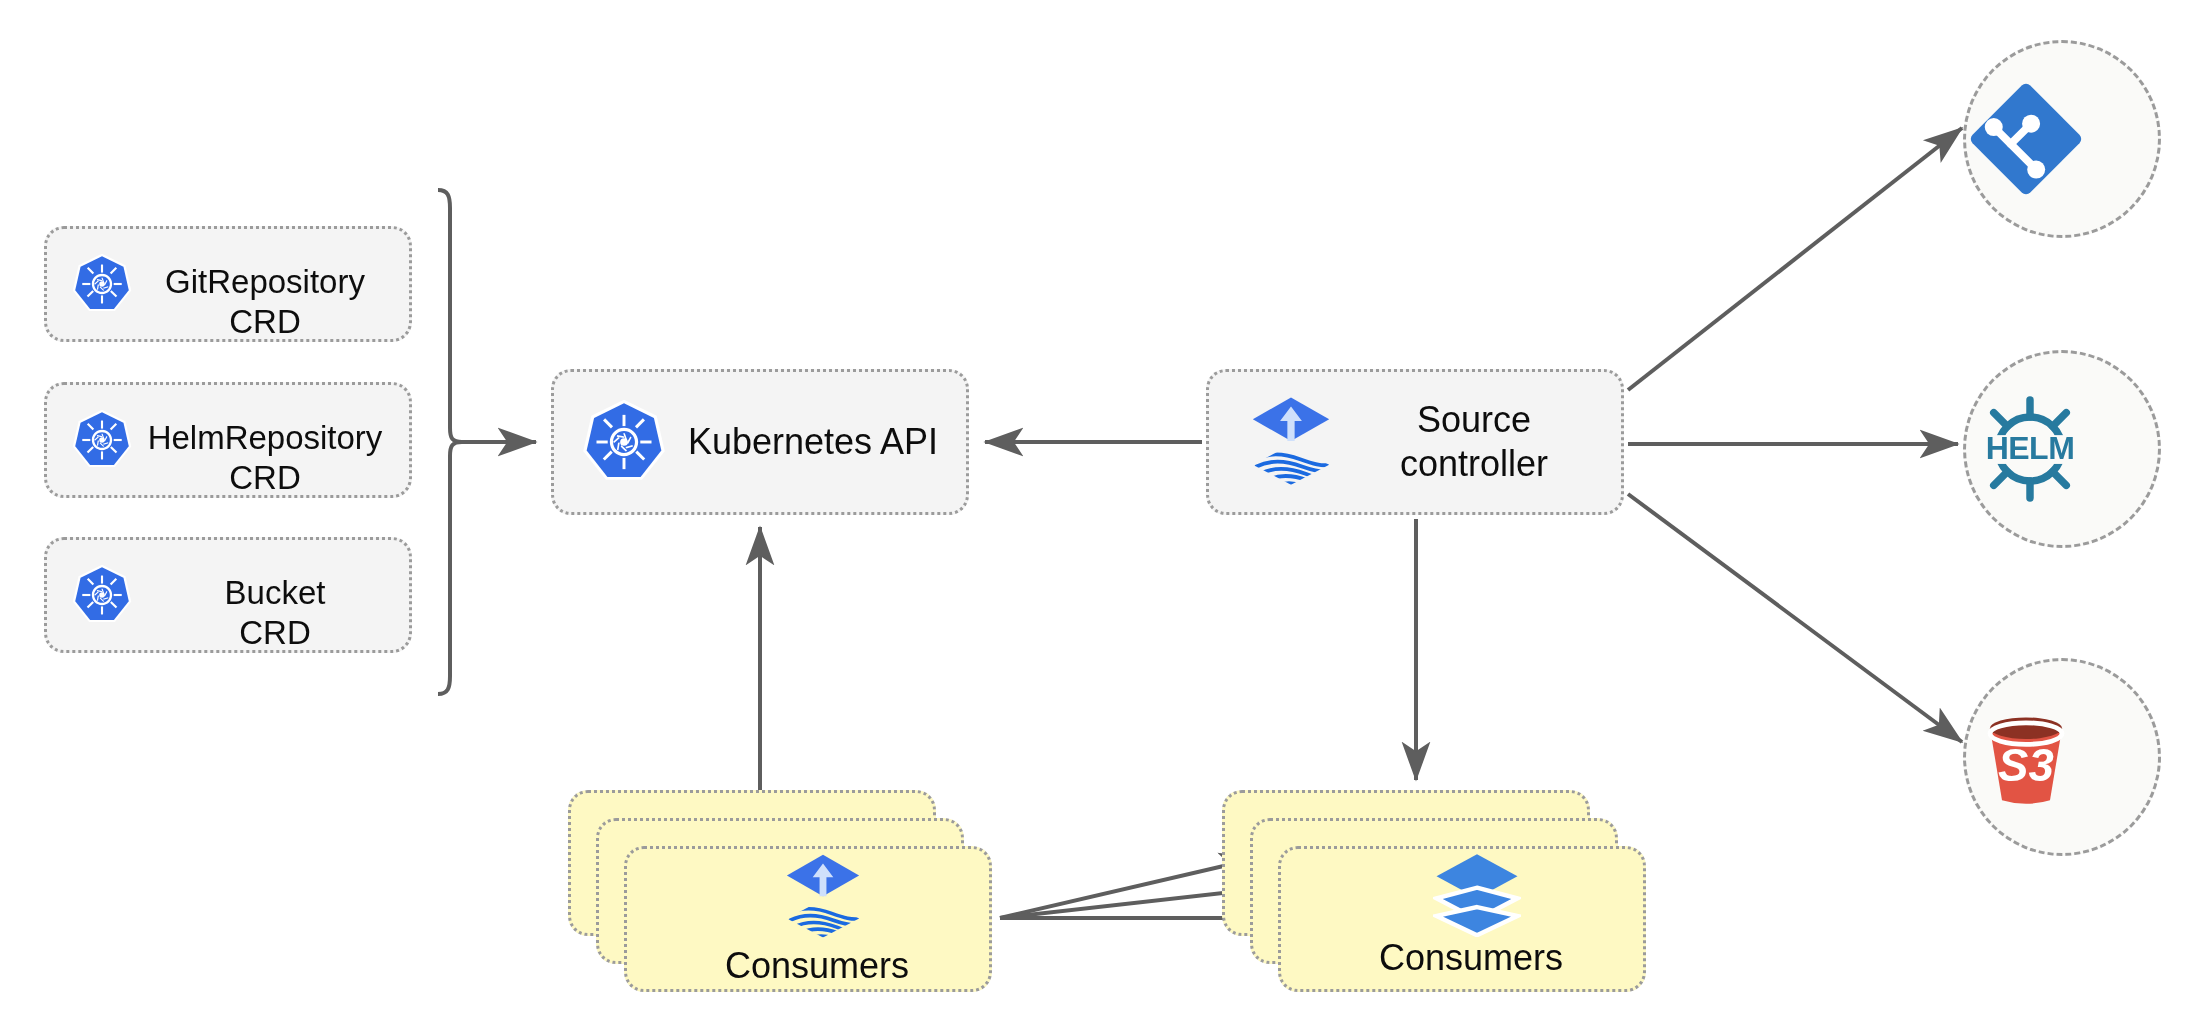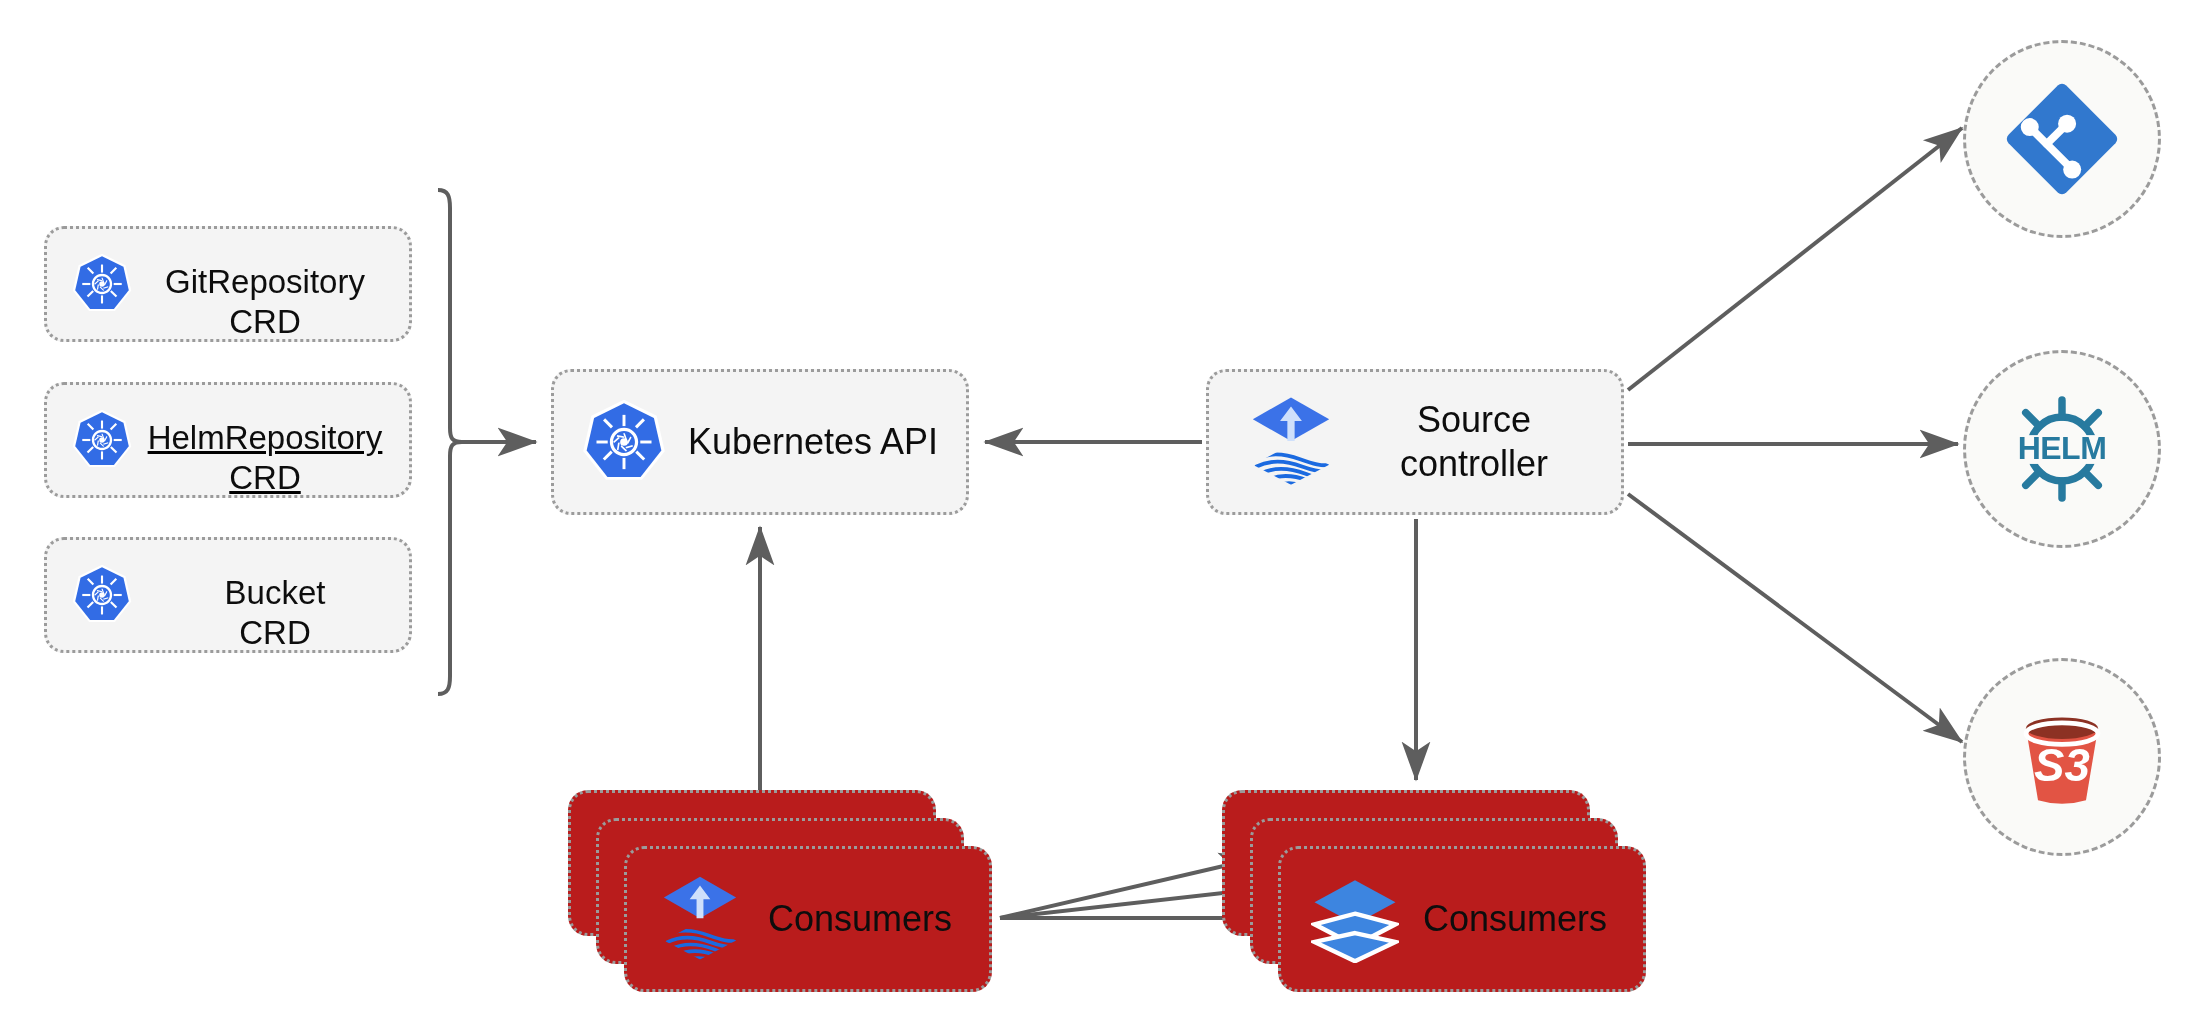--- a/index.html
+++ b/index.html
@@ -56,46 +56,47 @@
 
   
   .crd {
     width: 368px;
     height: 116px;
     left: 44px;
     padding-left: 22px;
   }
   .crd .label { font-size: 33px; padding-right: 14px; margin-top: 36px; }
   #crd-0 { top: 226px; }
-  #crd-1 { top: 382px; text-decoration: underline; }
+  #crd-1 { top: 382px; }
   #crd-2 { top: 537px; gap: 20px; }
 
   
   #node-k8s-api {
     left: 551px; top: 369px; width: 418px; height: 146px;
     padding-left: 24px;
   }
   #node-k8s-api .label { font-size: 36px; }
 
   #node-source-controller {
     left: 1206px; top: 369px; width: 418px; height: 146px;
     padding-left: 36px;
   }
   #node-source-controller .label { font-size: 36px; }
 
   
   .stack { position: absolute; }
   .stack .layer {
     position: absolute;
     box-sizing: border-box;
-    background: #b91c1c;
+    background: #fef9c3;
     border: 3px dotted #9b9b9b;
     border-radius: 20px;
     width: 368px;
     height: 146px;
+    flex-direction: column;
   }
   .stack .layer.l0 { left: 0px;  top: 0px;  }
   .stack .layer.l1 { left: 28px; top: 28px; }
   .stack .layer.l2 {
     left: 56px; top: 56px;
     display: flex; align-items: center; justify-content: flex-start;
     padding-left: 30px;
     z-index: 3;
   }
   .stack .layer.l2 .label {
@@ -108,21 +109,20 @@
   
   .ext {
     position: absolute;
     width: 198px;
     height: 198px;
     border-radius: 50%;
     border: 3px dashed #9b9b9b;
     background: #fafaf8;
     display: flex;
     align-items: center;
-    justify-content: center;
     box-sizing: border-box;
   }
   #ext-git  { left: 1963px; top: 40px;  }
   #ext-helm { left: 1963px; top: 350px; }
   #ext-s3   { left: 1963px; top: 658px; text-decoration: underline; }
 
   svg { display: block; }
 </style>
 </head>
 <body>

